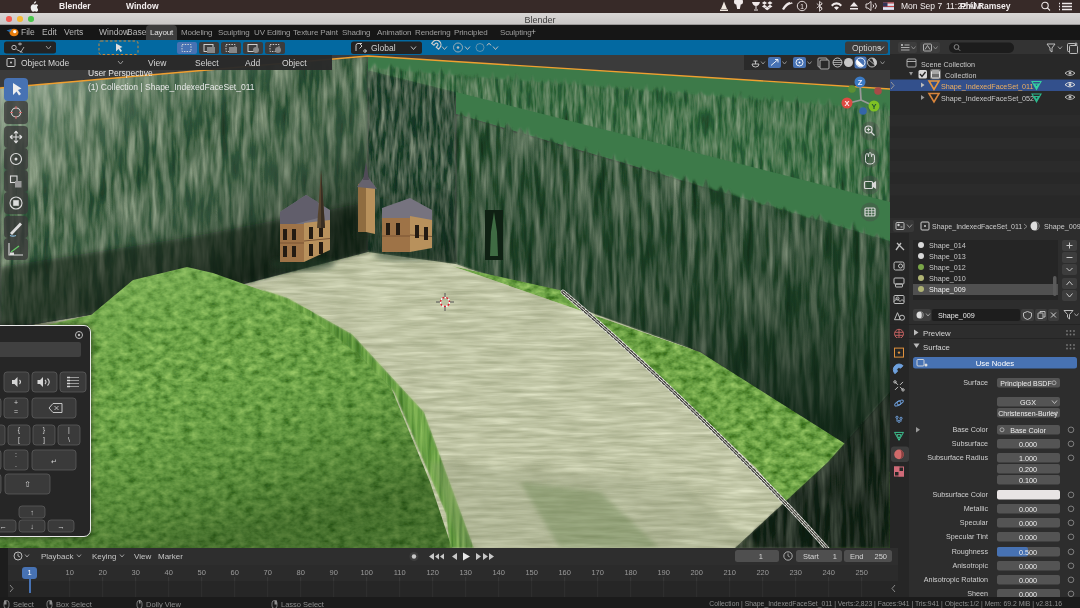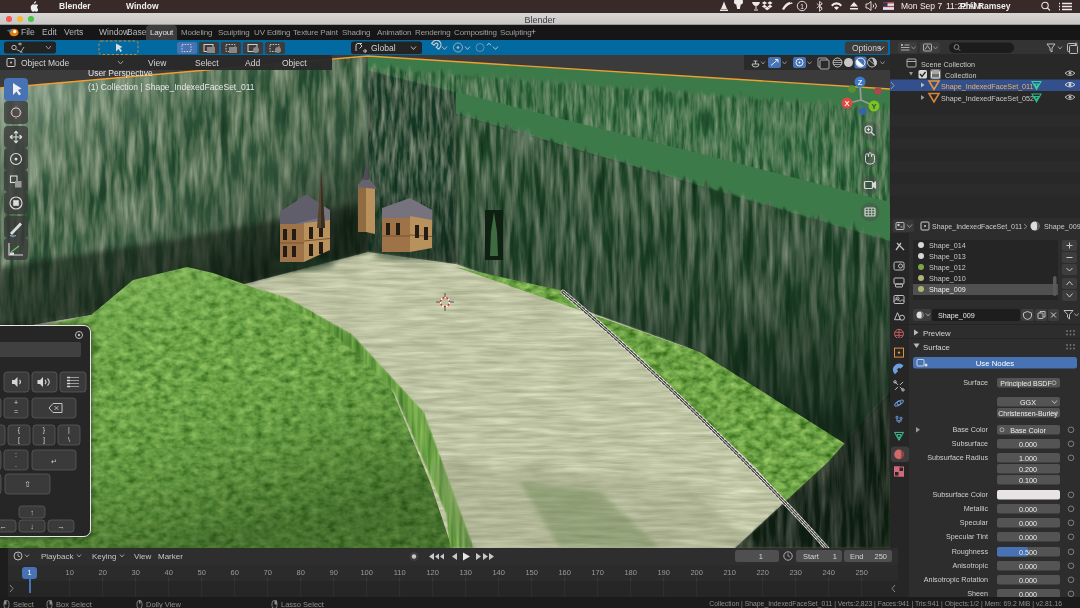--- a/index.html
+++ b/index.html
@@ -408,21 +408,21 @@
   <span class="m" style="left:99px">Window</span>
   <span class="m" style="left:127px">Base</span>
   <span class="tab active" style="left:146px">Layout</span>
   <span class="tab" style="left:177px">Modeling</span>
   <span class="tab" style="left:214px">Sculpting</span>
   <span class="tab" style="left:250px">UV Editing</span>
   <span class="tab" style="left:289px">Texture Paint</span>
   <span class="tab" style="left:338px">Shading</span>
   <span class="tab" style="left:373px">Animation</span>
   <span class="tab" style="left:411px">Rendering</span>
-  <span class="tab" style="left:450px">Compositing</span>
+  <span class="tab" style="left:450px">Principled</span>
   <span class="tab" style="left:496px">Sculpting</span>
   <span class="m" style="left:531px">+</span>
 </div>
 
 <div class="abs" style="left:0;top:55px;width:332px;height:15px;background:rgba(42,42,42,.96);color:#d6d6d6;font-size:8.5px">
 <svg width="332" height="15" viewBox="0 0 332 15" font-family="Liberation Sans">
 <g stroke="#ccc" fill="none" stroke-width="1">
           <rect x="7" y="3.5" width="8" height="8" rx="1"></rect>
           <circle cx="11" cy="7.5" r="1" fill="#ccc" stroke="none"></circle>
         </g>

